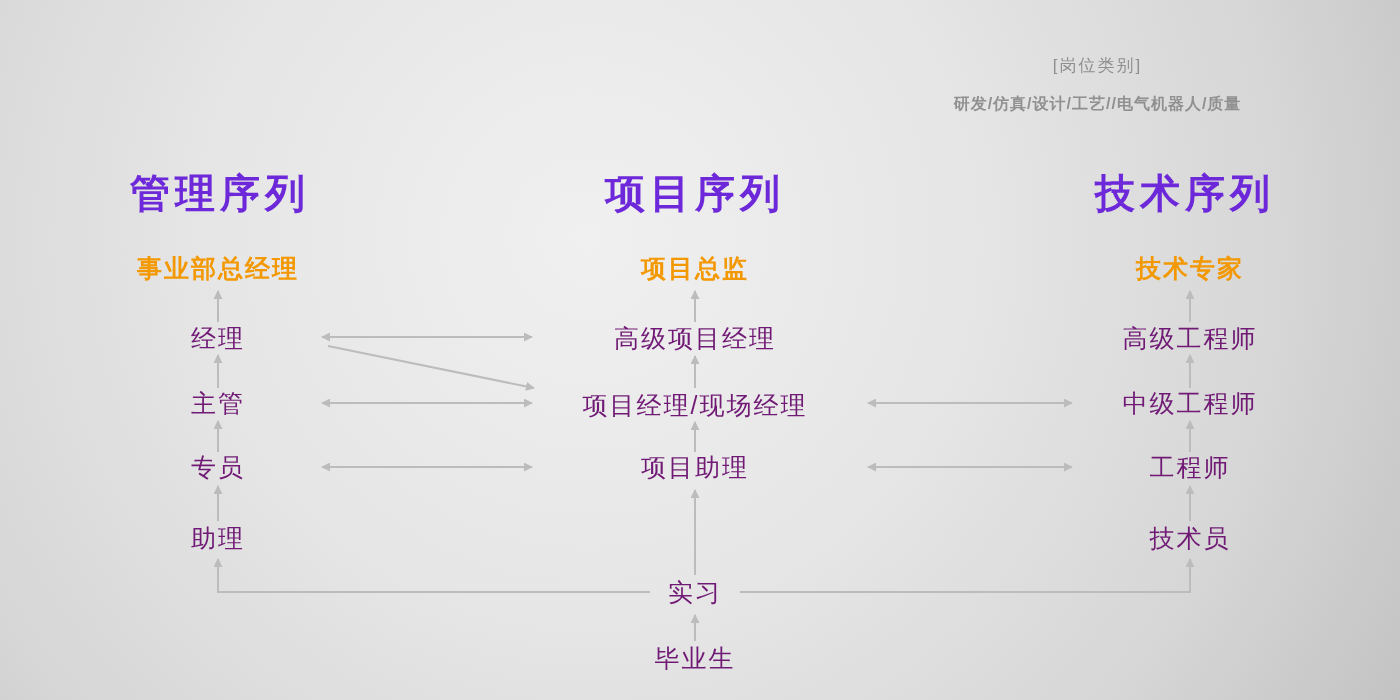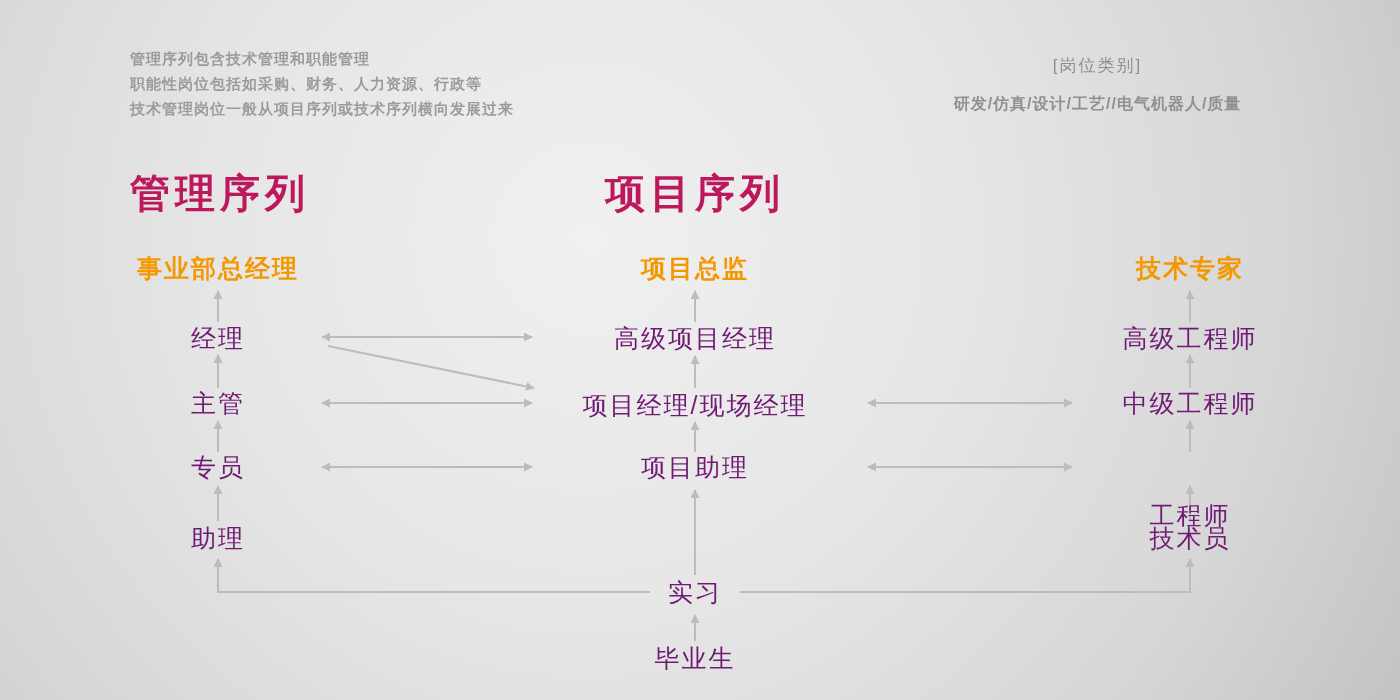--- a/index.html
+++ b/index.html
@@ -18,21 +18,21 @@
     color:#9b9b9b; font-weight:bold; font-size:15px;
     line-height:25px; letter-spacing:1px; white-space:nowrap;
   }
 
   .cats { position:absolute; left:925px; top:54px; width:345px; text-align:center; }
   .cats-title { font-size:17px; color:#8f8f8f; letter-spacing:2px; margin-bottom:17px; }
   .cats-items { font-size:16px; font-weight:bold; color:#909090; letter-spacing:1px; white-space:nowrap;margin-top:16px; }
 
   .header {
     position:absolute; transform:translate(-50%,-50%);
-    font-size:40px; font-weight:bold; color:#be185d;
+    font-size:40px; font-weight:bold; color:#6d28d9;
     letter-spacing:5px; white-space:nowrap;
   }
 
   .node {
     position:absolute; transform:translate(-50%,-50%);
     font-size:25px; color:#701a75; letter-spacing:2px; white-space:nowrap;
   }
   .node.accent { color:var(--accent,#F39800); font-weight:bold; }
 </style>
 </head>
@@ -69,46 +69,42 @@
 
       <line x1="322" y1="337" x2="532" y2="337" marker-start="url(#arrow)" marker-end="url(#arrow)"></line>
       <line x1="328" y1="346" x2="534" y2="388" marker-end="url(#arrow)"></line>
       <line x1="322" y1="403" x2="532" y2="403" marker-start="url(#arrow)" marker-end="url(#arrow)"></line>
       <line x1="322" y1="467" x2="532" y2="467" marker-start="url(#arrow)" marker-end="url(#arrow)"></line>
       <line x1="868" y1="403" x2="1072" y2="403" marker-start="url(#arrow)" marker-end="url(#arrow)"></line>
       <line x1="868" y1="467" x2="1072" y2="467" marker-start="url(#arrow)" marker-end="url(#arrow)"></line>
     </g>
   </svg>
 
-  <div class="notes">
-    <div>管理序列包含技术管理和职能管理</div>
-    <div>职能性岗位包括如采购、财务、人力资源、行政等</div>
-    <div>技术管理岗位一般从项目序列或技术序列横向发展过来</div>
-  </div>
 
   <div class="cats">
     <div class="cats-title">[岗位类别]</div>
     <div class="cats-items">研发/仿真/设计/工艺//电气机器人/质量</div>
   </div>
 
   <div class="header" style="left:220px; top:193px;">管理序列</div>
   <div class="header" style="left:695px; top:193px;">项目序列</div>
+  <div class="header" style="left:1185px; top:193px;">技术序列</div>
 
   <div class="node accent" style="left:218px; top:268px;">事业部总经理</div>
   <div class="node" style="left:218px; top:338px;">经理</div>
   <div class="node" style="left:218px; top:403px;">主管</div>
   <div class="node" style="left:218px; top:467px;">专员</div>
   <div class="node" style="left:218px; top:538px;">助理</div>
 
   <div class="node accent" style="left:695px; top:268px;">项目总监</div>
   <div class="node" style="left:695px; top:338px;">高级项目经理</div>
   <div class="node" style="left:695px; top:381px;margin-top:24px;">项目经理/现场经理</div>
   <div class="node" style="left:695px; top:467px;">项目助理</div>
   <div class="node" style="left:695px; top:592px;">实习</div>
   <div class="node" style="left:695px; top:658px;">毕业生</div>
 
   <div class="node accent" style="left:1190px; top:268px;">技术专家</div>
   <div class="node" style="left:1190px; top:338px;">高级工程师</div>
   <div class="node" style="left:1190px; top:403px;">中级工程师</div>
-  <div class="node" style="left:1190px; top:467px;margin-top:48px;">工程师</div>
+  <div class="node" style="left:1190px; top:467px;">工程师</div>
   <div class="node" style="left:1190px; top:538px;">技术员</div>
 
 </div>
 
 </body></html>

